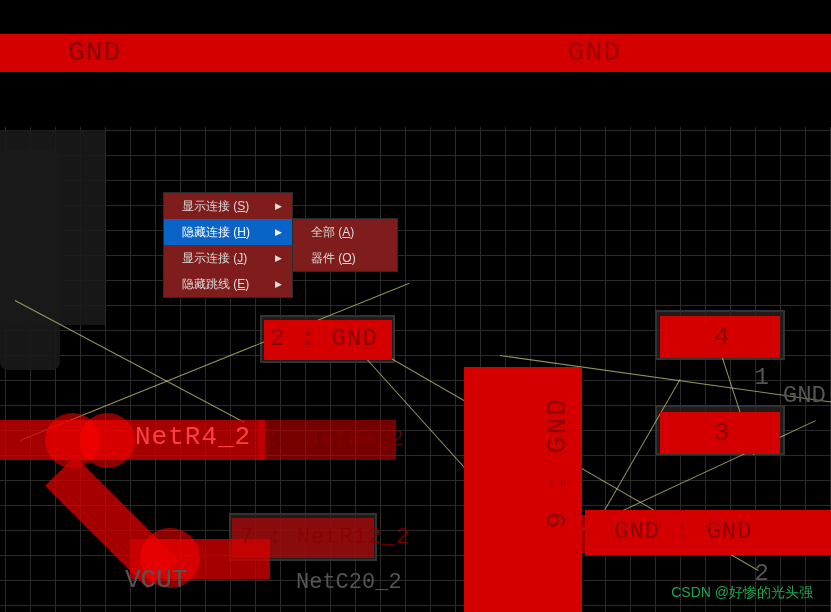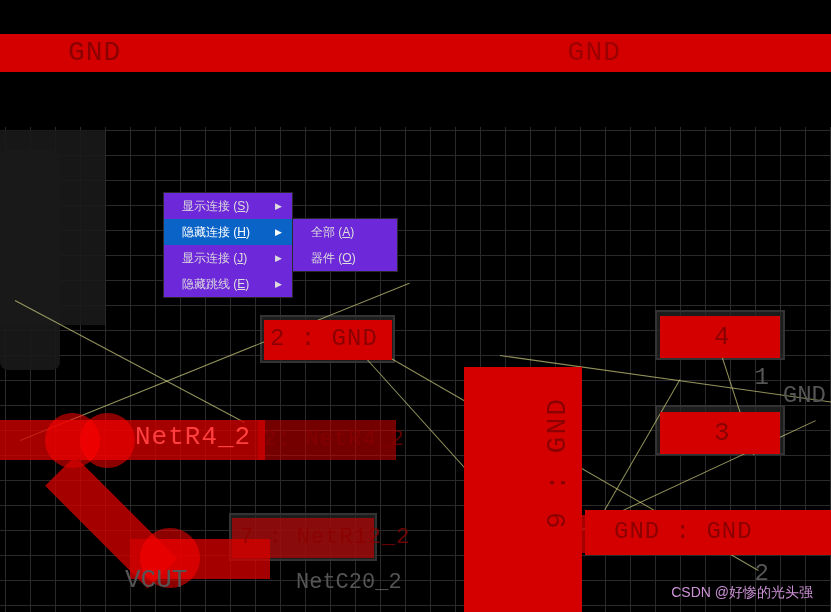--- a/index.html
+++ b/index.html
@@ -77,21 +77,21 @@
     }
     .thin-line {
       position: absolute;
       background: #cfcf80;
       height: 1px;
       transform-origin: left center;
       opacity: 0.7;
     }
     .ctx-menu {
       position: absolute;
-      background: #6d28d9;
+      background: #7f1d1d;
       border: 1px solid #2a2a2a;
       font-size: 12px;
       color: #ddd;
     }
     .ctx-item {
       display: flex;
       align-items: center;
       justify-content: space-between;
       padding: 5px 10px 5px 18px;
       height: 26px;
@@ -104,21 +104,21 @@
     }
     .ctx-arrow {
       font-size: 9px;
       margin-left: 8px;
     }
     .ctx-text u { text-decoration: underline; }
     .watermark {
       position: absolute;
       right: 18px;
       bottom: 10px;
-      color: #f0abfc;
+      color: #22c55e;
       font-size: 14px;
       opacity: 0.85;
     }
     .gnd-right {
       position: absolute;
       right: 5px;
       top: 382px;
       font-family: "Courier New", monospace;
       font-size: 24px;
       color: #555;

